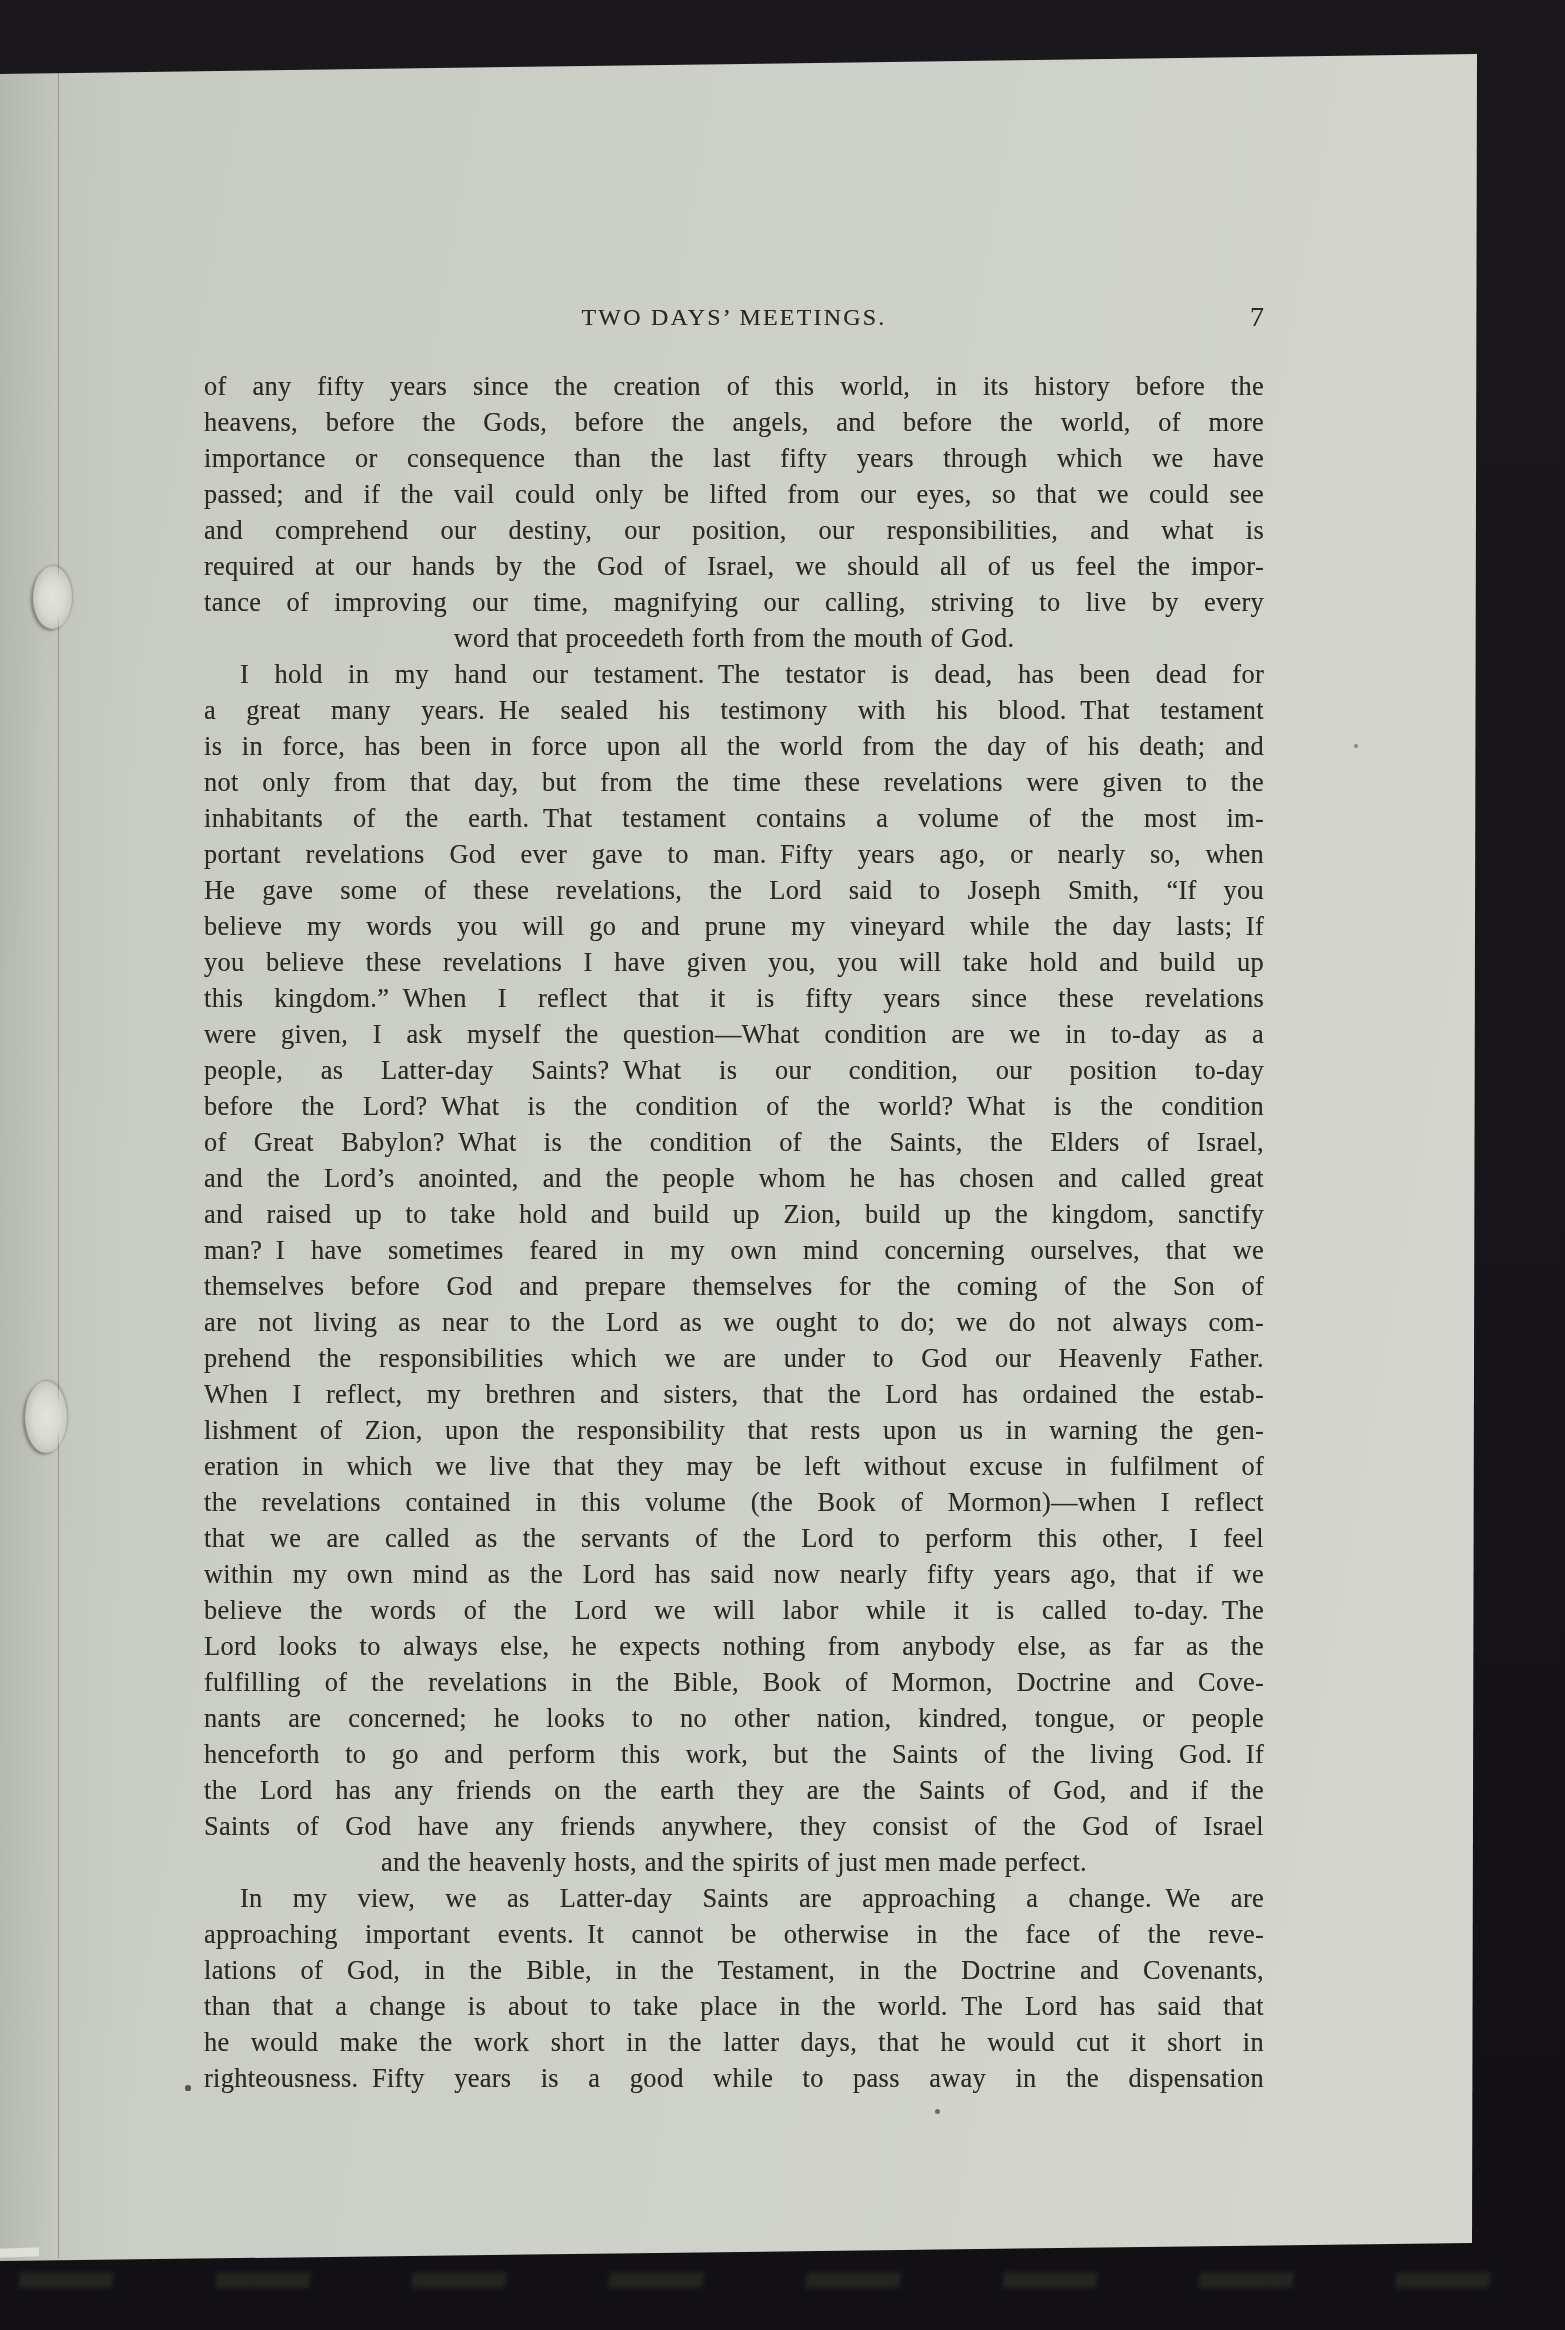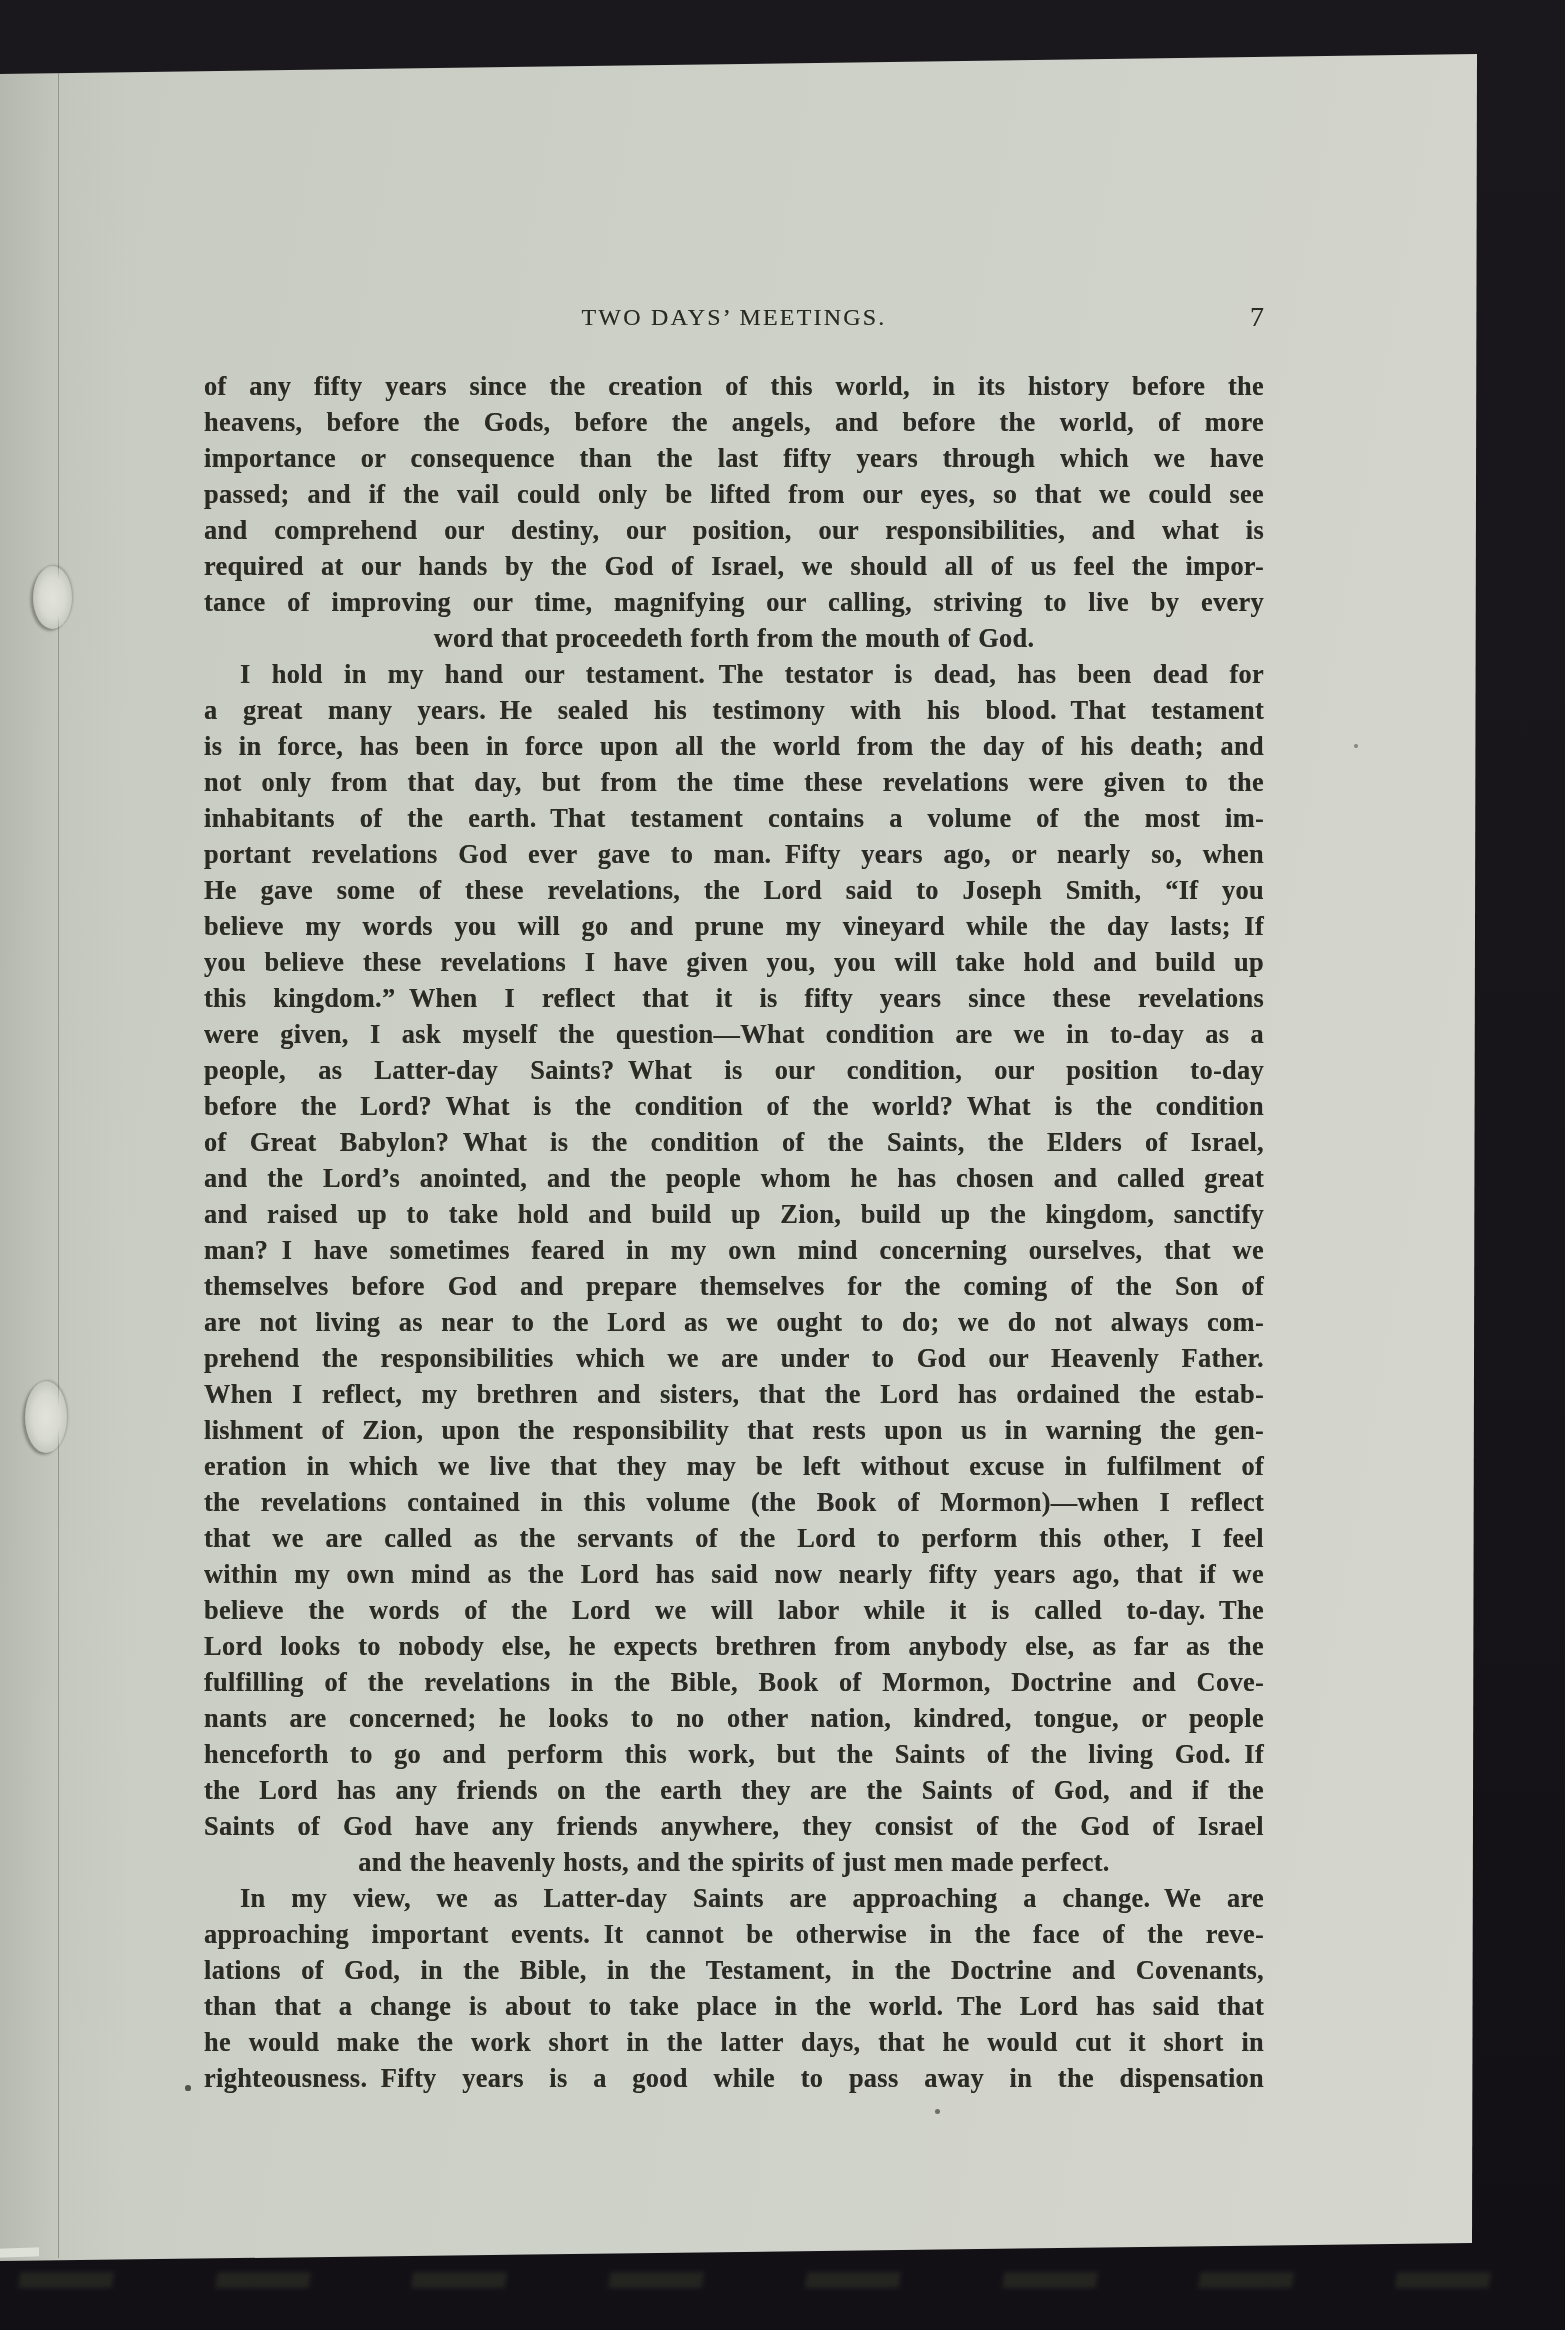--- a/index.html
+++ b/index.html
@@ -36,21 +36,21 @@
   .title{
     position:absolute;left:50%;transform:translateX(-50%);top:2.5px;
     font-size:24px;letter-spacing:2.2px;white-space:nowrap;
     color:var(--ink,#2b2a25);text-shadow:0 0 0.6px rgba(43,42,37,0.55);
   }
   .pagenum{
     position:absolute;right:0;top:0;font-size:28px;
     color:var(--ink,#2b2a25);text-shadow:0 0 0.6px rgba(43,42,37,0.55);
   }
   
-  .text{position:absolute;left:204px;top:368px;width:1060px;font-weight:bold;}
+  .text{position:absolute;left:204px;top:368px;width:1060px;}
   .line{
     height:36px;line-height:36px;font-size:26.4px;
     letter-spacing:0.3px;word-spacing:0.9px;
     text-align:center;white-space:normal;
     color:var(--ink,#2b2a25);text-shadow:0 0 0.6px rgba(43,42,37,0.5);
   }
   .line.jl{text-align:justify;text-align-last:justify;}
   .line.indent{padding-left:36px;}
   
   .speck{position:absolute;border-radius:50%;background:rgba(42,42,36,0.75);}
@@ -109,21 +109,21 @@
         <div class="line jl">themselves before God and prepare themselves for the coming of the Son of</div>
         <div class="line jl">are not living as near to the Lord as we ought to do; we do not always com-</div>
         <div class="line jl">prehend the responsibilities which we are under to God our Heavenly Father.</div>
         <div class="line jl">When I reflect, my brethren and sisters, that the Lord has ordained the estab-</div>
         <div class="line jl">lishment of Zion, upon the responsibility that rests upon us in warning the gen-</div>
         <div class="line jl">eration in which we live that they may be left without excuse in fulfilment of</div>
         <div class="line jl">the revelations contained in this volume (the Book of Mormon)—when I reflect</div>
         <div class="line jl">that we are called as the servants of the Lord to perform this other, I feel</div>
         <div class="line jl">within my own mind as the Lord has said now nearly fifty years ago, that if we</div>
         <div class="line jl">believe the words of the Lord we will labor while it is called to-day. The</div>
-        <div class="line jl">Lord looks to nobody else, he expects brethren from anybody else, as far as the</div>
+        <div class="line jl">Lord looks to always else, he expects nothing from anybody else, as far as the</div>
         <div class="line jl">fulfilling of the revelations in the Bible, Book of Mormon, Doctrine and Cove-</div>
         <div class="line jl">nants are concerned; he looks to no other nation, kindred, tongue, or people</div>
         <div class="line jl">henceforth to go and perform this work, but the Saints of the living God. If</div>
         <div class="line jl">the Lord has any friends on the earth they are the Saints of God, and if the</div>
         <div class="line jl">Saints of God have any friends anywhere, they consist of the God of Israel</div>
         <div class="line">and the heavenly hosts, and the spirits of just men made perfect.</div>
         <div class="line jl indent">In my view, we as Latter-day Saints are approaching a change. We are</div>
         <div class="line jl">approaching important events. It cannot be otherwise in the face of the reve-</div>
         <div class="line jl">lations of God, in the Bible, in the Testament, in the Doctrine and Covenants,</div>
         <div class="line jl">than that a change is about to take place in the world. The Lord has said that</div>

